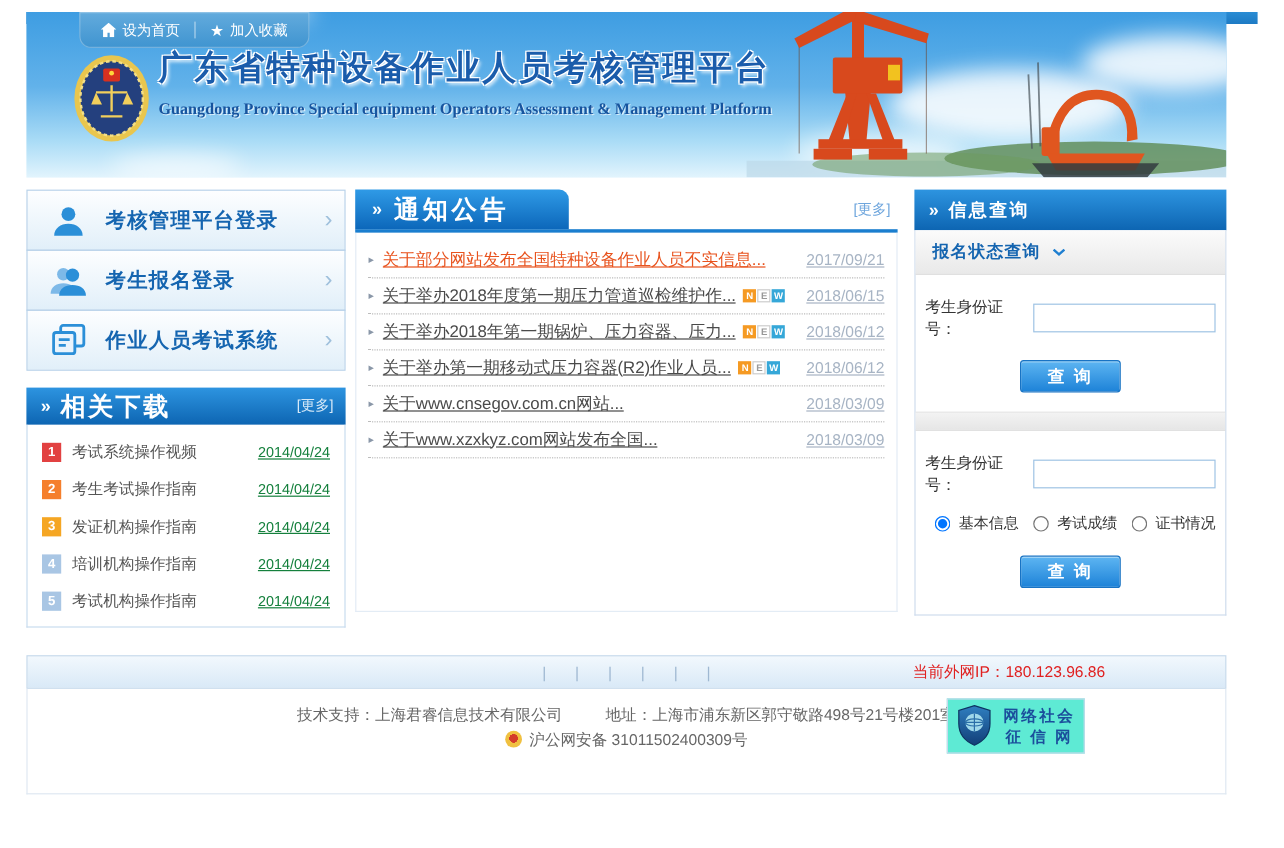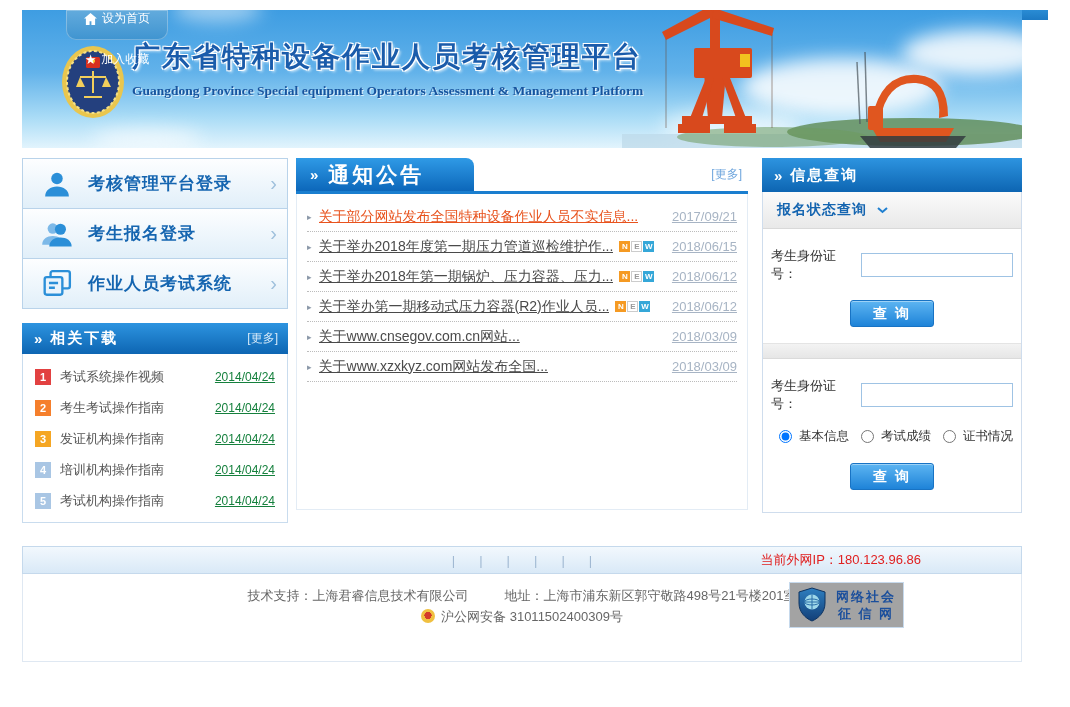--- a/index.html
+++ b/index.html
@@ -4,21 +4,21 @@
 <style>
   html,body{margin:0;padding:0;width:1070px;height:707px;background:#fff;overflow:hidden;
     font-family:"Liberation Sans","DejaVu Sans",sans-serif;}
   .page{position:relative;width:1000px;margin-left:22px;}
 
   
   .topstrip{position:absolute;top:0;left:0;width:1026px;height:10px;
     background:linear-gradient(#2a8cd4,#1d7ac4);}
   .toptab{position:absolute;top:0;left:44px;height:30px;z-index:6;display:flex;align-items:center;
     gap:12px;padding:0 18px;background:linear-gradient(#63abdd,#3f94d0);
-    border-radius:0 0 10px 10px;box-shadow:inset 0 0 0 1px rgba(255,255,255,.28);flex-direction:column;}
+    border-radius:0 0 10px 10px;box-shadow:inset 0 0 0 1px rgba(255,255,255,.28);}
   .toplink{color:#fff;font-size:12px;display:flex;align-items:center;gap:5px;cursor:pointer;}
   .tab-divider{width:1px;height:14px;background:rgba(255,255,255,.55);}
   .star-glyph{font-size:13px;line-height:1;color:#fff;}
 
   
   .header{position:relative;margin-top:10px;height:138px;overflow:hidden;
     background:linear-gradient(180deg,#3e9de2 0%,#62b2ea 45%,#aadcf6 78%,#e2f4fd 100%);}
   .cloud{position:absolute;background:#fff;border-radius:50%;filter:blur(9px);opacity:.85;}
   .emblem{position:absolute;left:38px;top:34px;}
   .titles{position:absolute;left:110px;top:28px;}
@@ -39,21 +39,21 @@
     display:flex;align-items:center;padding:0 10px 0 16px;margin-top:-1px;cursor:pointer;}
   .login-btn:first-child{margin-top:0;}
   .login-icon{width:36px;display:flex;justify-content:center;align-items:center;}
   .login-label{flex:1;margin-left:13px;font-size:17px;font-weight:bold;color:#1565b0;letter-spacing:1px;}
   .login-chevron{color:#9fc0dc;font-size:20px;}
 
   
   .dl-header{margin-top:14px;height:31px;background:linear-gradient(#2d94e0,#0d65b2);
     display:flex;align-items:center;padding:0 10px 0 12px;color:#fff;}
   .hdr-arrows{font-size:15px;font-weight:bold;}
-  .dl-header .hdr-title{font-size:15px;font-weight:bold;letter-spacing:2px;flex:1;margin-left:8px;}
+  .dl-header .hdr-title{font-size:21px;font-weight:bold;letter-spacing:2px;flex:1;margin-left:8px;}
   .dl-more{color:#d6e9f8;font-size:12px;cursor:pointer;}
   .dl-list{border:1px solid #c9dcee;border-top:none;background:#fff;padding:7px 0 6px;}
   .dl-item{height:31px;display:flex;align-items:center;padding:0 12px;cursor:pointer;}
   .dl-badge{width:16px;height:16px;line-height:16px;text-align:center;color:#fff;font-size:11px;font-weight:bold;flex:none;}
   .dl-label{flex:1;margin-left:9px;font-size:13px;color:#555;}
   .dl-date{font-size:12px;color:#15803d;text-decoration:underline;}
 
   
   .notice-header{height:33px;border-bottom:3px solid #1a7ecf;display:flex;background:#fff;}
   .notice-tab{width:164px;height:33px;background:linear-gradient(#2f9ae6,#0c67ba);
@@ -99,21 +99,21 @@
   .flink:not(:last-of-type)::after{content:"|";color:#9fb8d2;margin:0 12px;cursor:default;}
   .footer-ip{position:absolute;right:100px;color:#e02020;}
   .footer-info{border:1px solid #dfe8f2;border-top:none;height:88px;position:relative;text-align:center;
     color:#666;font-size:13px;padding-top:11px;box-sizing:border-box;}
   .fi-line{line-height:21px;}
   .fi-gap{display:inline-block;width:36px;}
   .fi-gap2{display:inline-block;width:16px;}
   .police-icon{display:inline-block;width:14px;height:14px;border-radius:50%;
     background:radial-gradient(circle at 50% 45%, #d43a2a 0 34%, #f0c040 35% 72%, #c89d28 100%);
     vertical-align:-2px;margin-right:6px;}
-  .credit-badge{position:absolute;left:766px;top:8px;width:113px;height:44px;background:#a3a3a3;
+  .credit-badge{position:absolute;left:766px;top:8px;width:113px;height:44px;background:#5eead4;
     border:1px solid #c6d9ec;display:flex;align-items:center;justify-content:center;gap:9px;cursor:pointer;}
   .credit-text{font-size:13px;font-weight:bold;color:#1b4f9c;line-height:17px;text-align:center;letter-spacing:2px;}
 </style>
 </head>
 <body>
 
 <div class="page">
 
   <div class="topstrip"></div>
 

